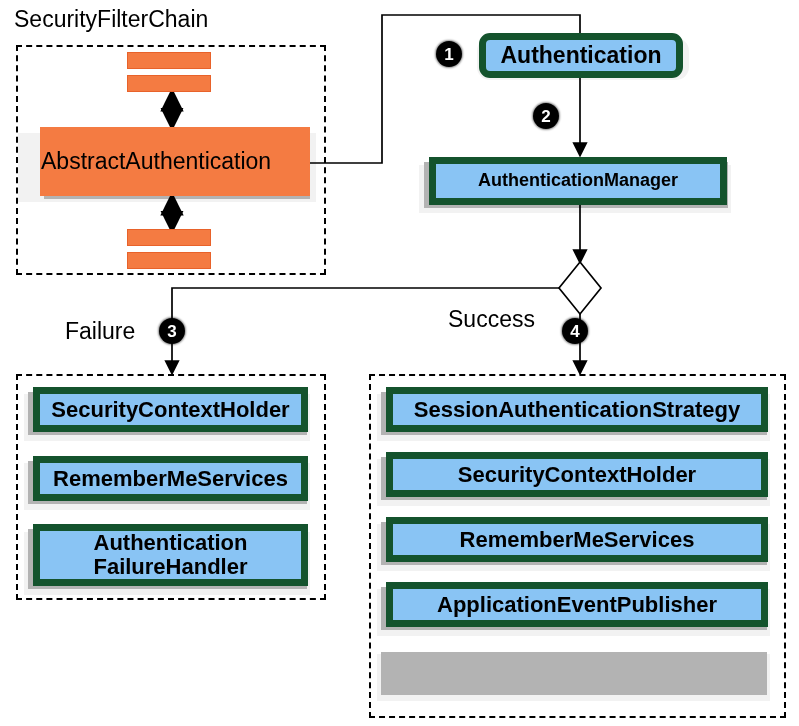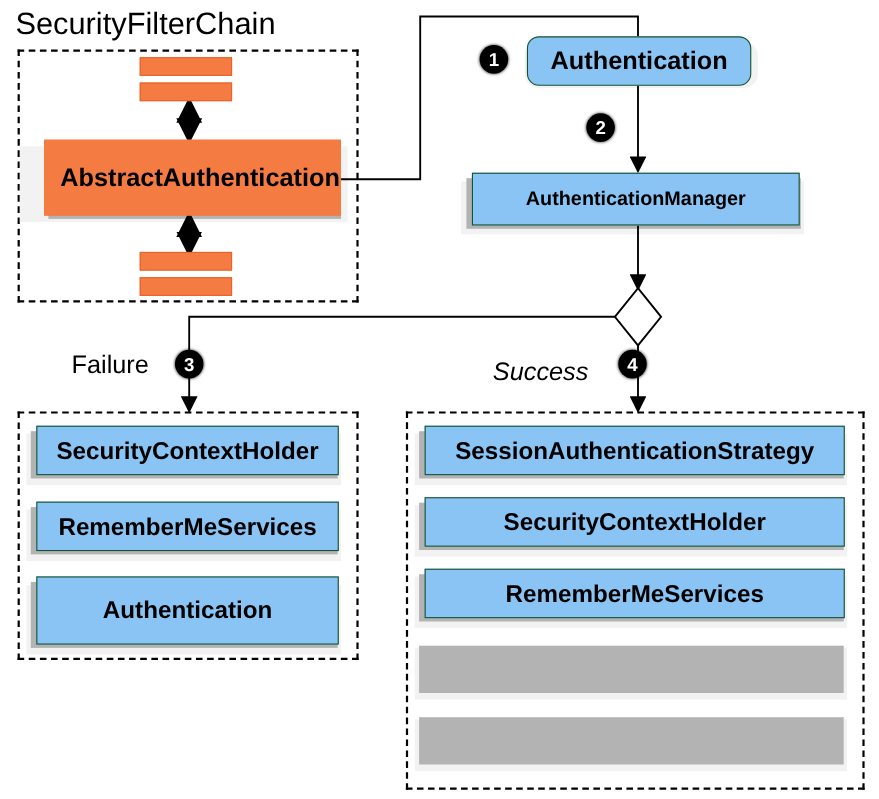--- a/index.html
+++ b/index.html
@@ -21,33 +21,33 @@
 
   
   .group-box {
     position: absolute;
     border: 2px dashed #000000;
     background: transparent;
     box-sizing: border-box;
   }
   .group-title {
     position: absolute;
-    font-size: 28px;
+    font-size: 23px;
     font-weight: 400;
     color: #000000;
     letter-spacing: 0px;
     white-space: nowrap;
   }
 
   
   .node {
     position: absolute;
     box-sizing: border-box;
     background: #89C4F4;
-    border: 1px solid #14532d;
+    border: 7px solid #14532d;
     color: #000000;
     font-weight: bold;
     display: flex;
     align-items: center;
     justify-content: center;
     text-align: right;
     line-height: 1.08;
     z-index: 3;
   }
   .node-shadow {
@@ -65,23 +65,23 @@
   }
   .node-shadow2.rounded { border-radius: 13px; }
 
   
   .node-orange {
     position: absolute;
     box-sizing: border-box;
     background: #F47B42;
     border: 1px solid #F47B42;
     color: #000000;
-    font-weight: bold;
+    font-weight: normal;
     display: flex;
-    align-items: flex-end;
+    align-items: flex-start;
     justify-content: center;
     text-align: center;
     line-height: 1.08;
     z-index: 3;
   }
   .bar-orange {
     position: absolute;
     background: #F47B42;
     border: 1px solid #E8622A;
     box-sizing: border-box;
@@ -186,41 +186,42 @@
   <div class="node-shadow2" style="left:419px; top:165px; width:312px; height:48px;"></div>
   <div class="node-shadow" style="left:424px; top:162px; width:304px; height:46px;"></div>
   <div class="node" style="left:429px; top:157px; width:298px; height:48px; font-size:18px;">
     <span>AuthenticationManager</span>
   </div>
 
 
   <div class="label" style="left:65px; top:318px;">Failure</div>
   <div class="badge" style="left:159px; top:318px;">3</div>
 
-  <div class="label" style="left:448px; top:324px;font-style:italic;">Success</div>
+  <div class="label" style="left:448px; top:306px;">Success</div>
   <div class="badge" style="left:562px; top:318px;">4</div>
 
   <div class="group-box" style="left:16px; top:374px; width:310px; height:226px;"></div>
 
   <div class="node-shadow2" style="left:24px; top:394px; width:286px; height:47px;"></div>
   <div class="node-shadow" style="left:28px; top:392px; width:279px; height:43px;"></div>
   <div class="node" style="left:33px; top:387px; width:275px; height:45px; font-size:22px; flex-direction:column;">
     <span>SecurityContextHolder</span>
   </div>
 
   <div class="node-shadow2" style="left:24px; top:463px; width:286px; height:47px;"></div>
   <div class="node-shadow" style="left:28px; top:461px; width:279px; height:43px;"></div>
   <div class="node" style="left:33px; top:456px; width:275px; height:45px; font-size:22px; flex-direction:column;">
     <span>RememberMeServices</span>
   </div>
 
   <div class="node-shadow2" style="left:24px; top:532px; width:286px; height:63px;"></div>
   <div class="node-shadow" style="left:28px; top:529px; width:279px; height:60px;"></div>
   <div class="node" style="left:33px; top:524px; width:275px; height:62px; font-size:22px; flex-direction:column;">
     <span>Authentication</span>
+    <span>FailureHandler</span>
   </div>
 
   <div class="group-box" style="left:369px; top:374px; width:417px; height:344px;"></div>
 
   <div class="node-shadow2" style="left:377px; top:394px; width:393px; height:47px;"></div>
   <div class="node-shadow" style="left:381px; top:392px; width:386px; height:43px;"></div>
   <div class="node" style="left:386px; top:387px; width:382px; height:45px; font-size:22px;">
     <span>SessionAuthenticationStrategy</span>
   </div>
 
@@ -231,17 +232,20 @@
   </div>
 
   <div class="node-shadow2" style="left:377px; top:524px; width:393px; height:47px;"></div>
   <div class="node-shadow" style="left:381px; top:522px; width:386px; height:43px;"></div>
   <div class="node" style="left:386px; top:517px; width:382px; height:45px; font-size:22px;">
     <span>RememberMeServices</span>
   </div>
 
   <div class="node-shadow2" style="left:377px; top:589px; width:393px; height:47px;"></div>
   <div class="node-shadow" style="left:381px; top:587px; width:386px; height:43px;"></div>
+  <div class="node" style="left:386px; top:582px; width:382px; height:45px; font-size:22px;">
+    <span>ApplicationEventPublisher</span>
+  </div>
 
   <div class="node-shadow2" style="left:377px; top:654px; width:393px; height:47px;"></div>
   <div class="node-shadow" style="left:381px; top:652px; width:386px; height:43px;"></div>
 
 </div>
 
 </body></html>

